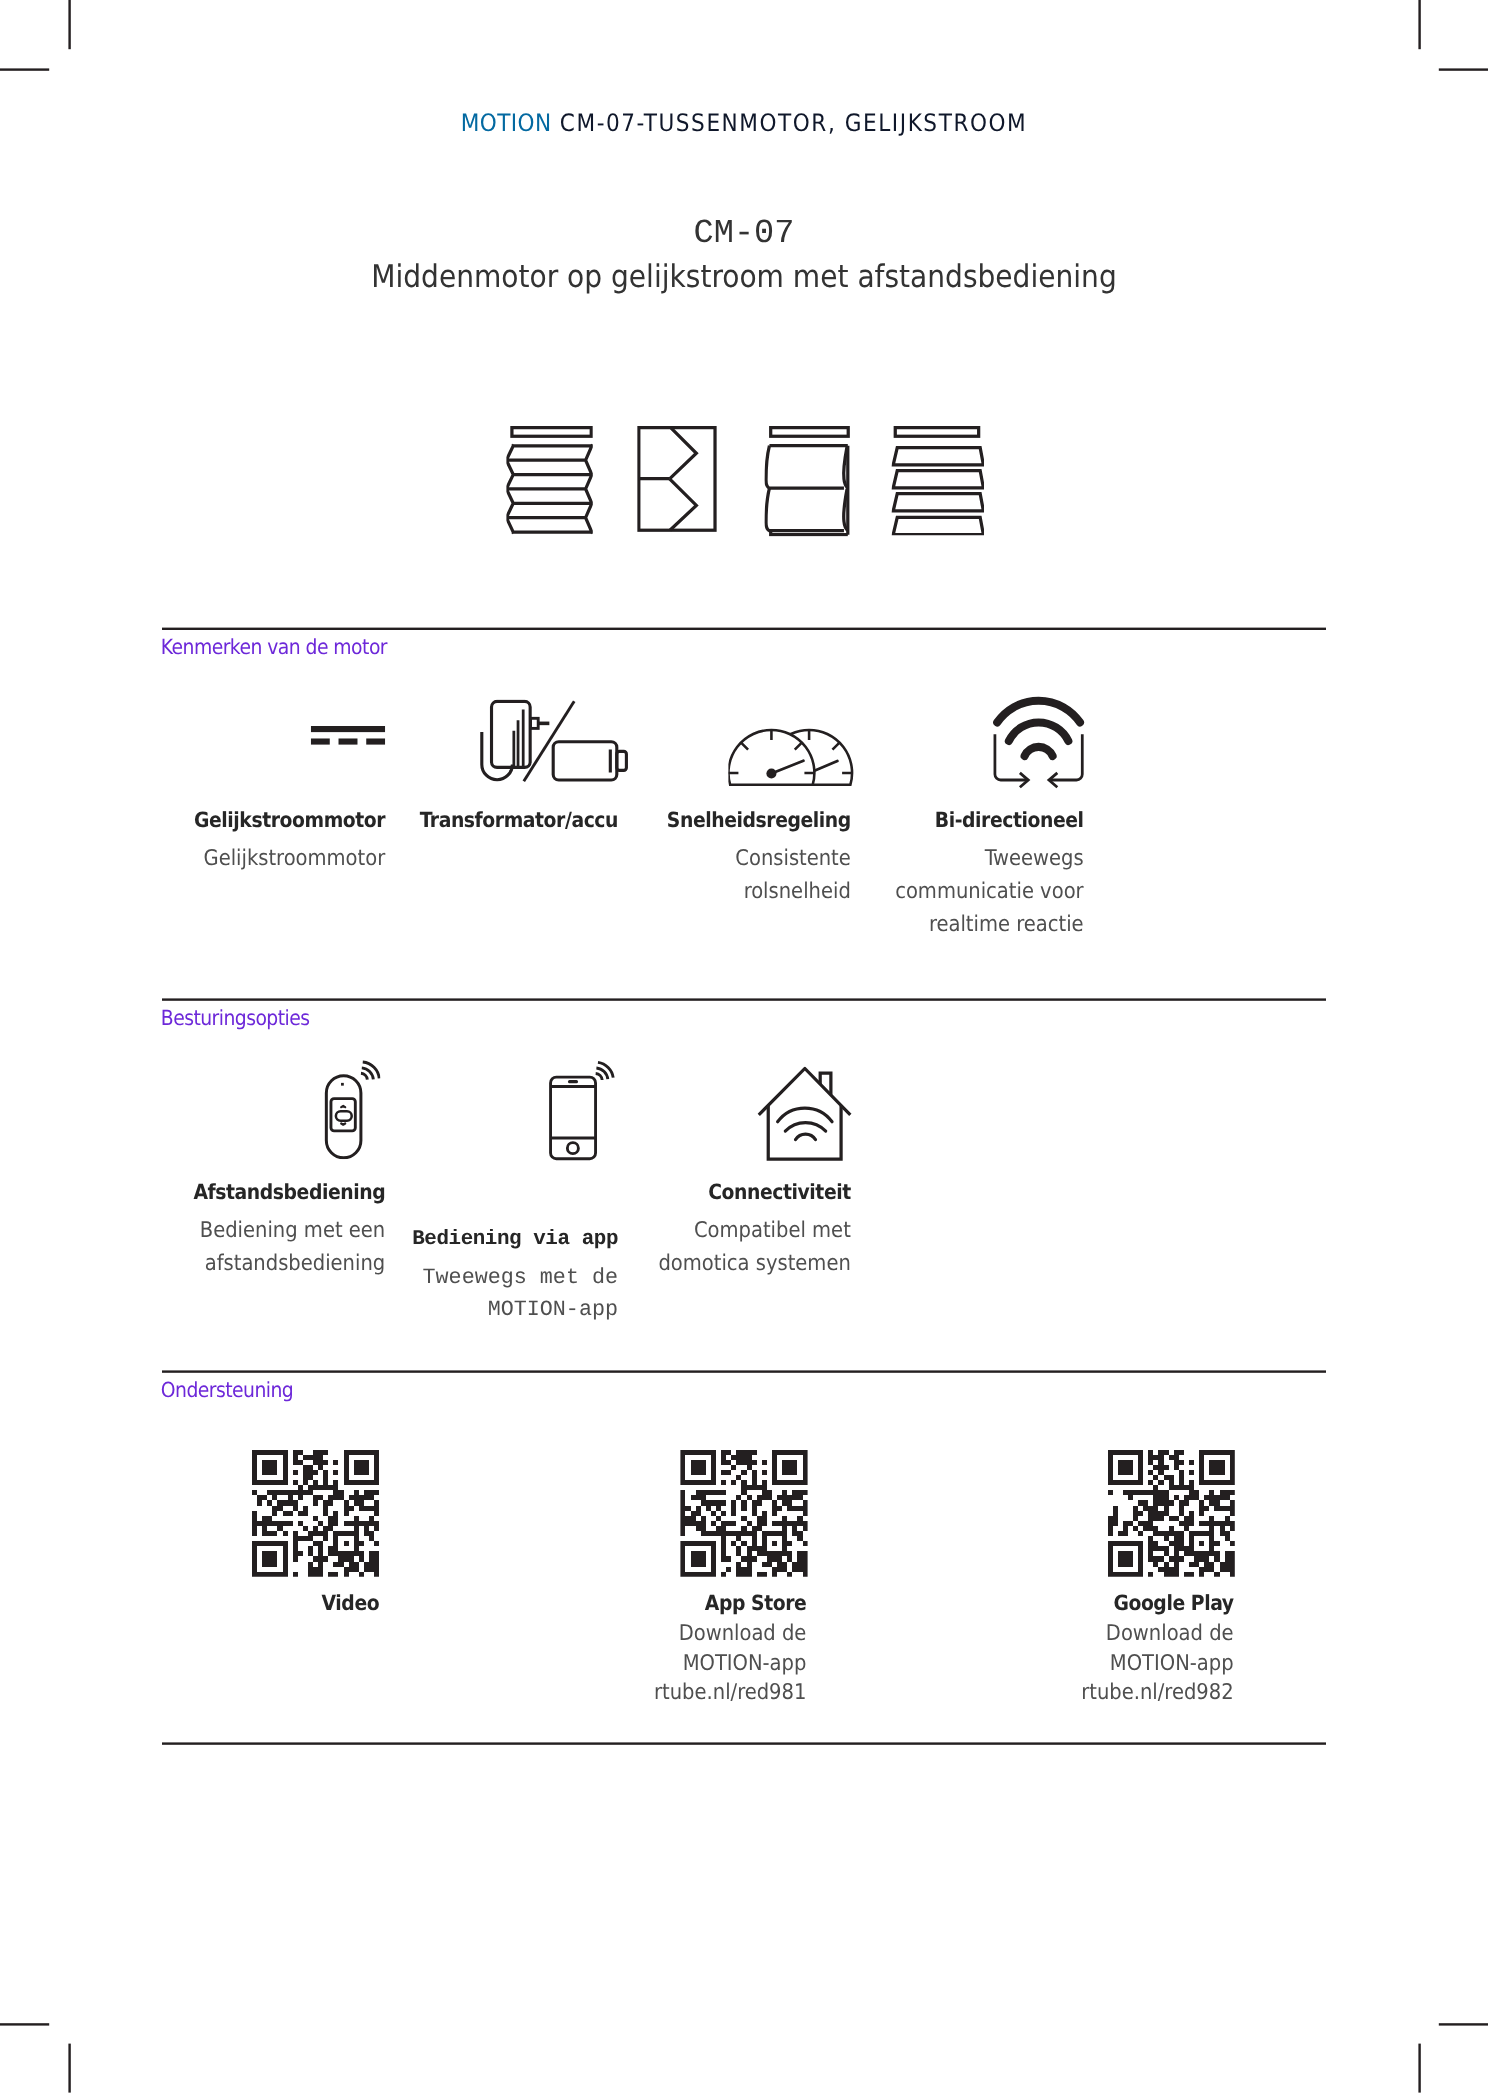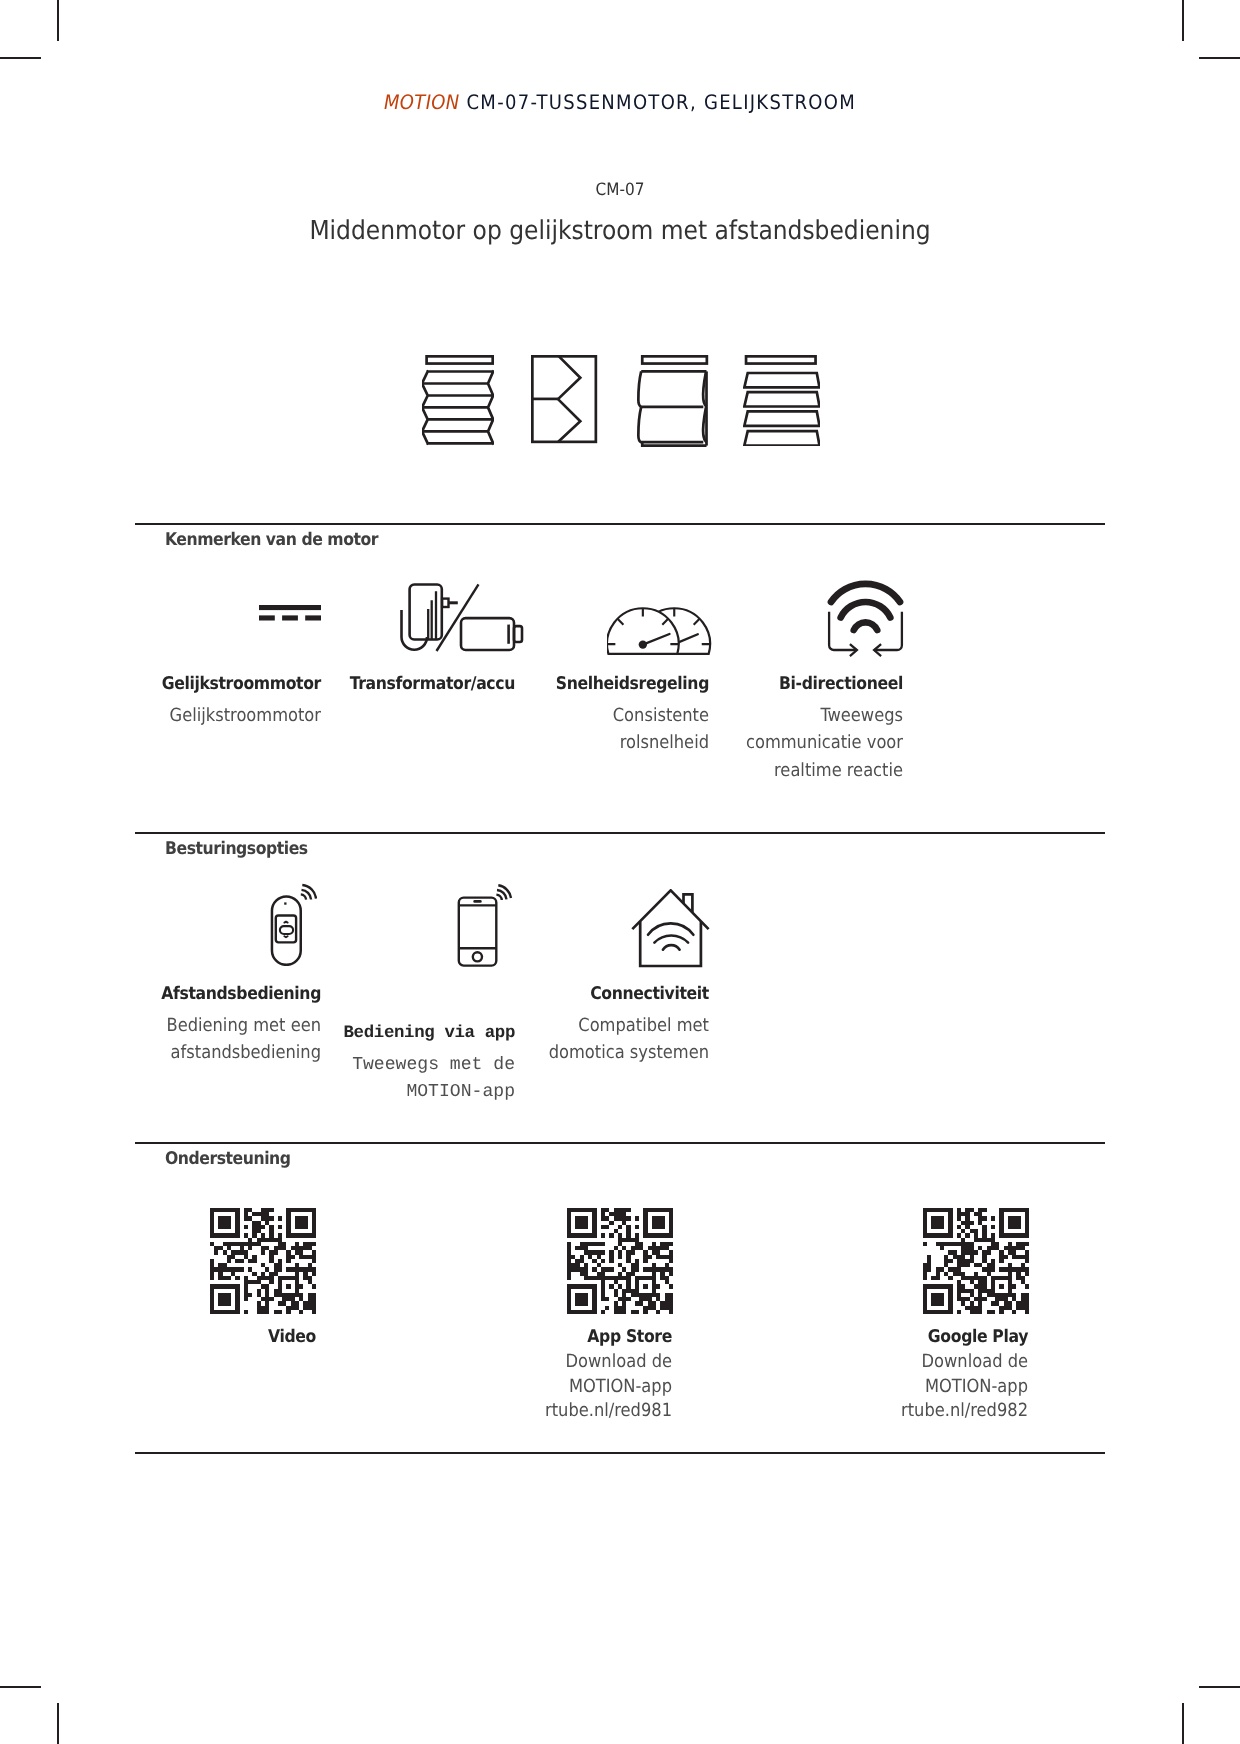--- a/index.html
+++ b/index.html
@@ -7,34 +7,34 @@
   html,body { width:1240px; height:1744px; }
   body { background:#ffffff; font-family:"DejaVu Sans Condensed","DejaVu Sans", sans-serif;
          color:#2b2b2b; position:relative; overflow:hidden;
          -webkit-font-smoothing:antialiased; text-rendering:geometricPrecision;
          transform:translateZ(0); }
 
   .cm { position:absolute; background:#231f20; }
 
   .hdr { position:absolute; left:0; top:90px; width:1240px; text-align:center;
          font-size:20px; letter-spacing:1.1px; white-space:nowrap; }
-  .hdr .brand { color:#c2410c; letter-spacing:0.35px;font-style:italic; }
+  .hdr .brand { color:#0369a1; letter-spacing:0.35px; }
   .hdr .model { color:#0f172a; letter-spacing:1.3px; }
 
   .ttl { position:absolute; left:0; width:1240px; text-align:center;
          font-weight:400; color:#333333; white-space:nowrap; }
-  .ttl.code { top:180px; font-size:17px; }
+  .ttl.code { top:180px; font-size:28px;font-family:Liberation Mono, monospace; }
   .ttl.sub  { top:216px; font-size:26px; }
 
   .prodicons { position:absolute; left:0; top:0; width:1240px; height:1744px; }
   .prodicons .pi { position:absolute; }
 
   .rule { position:absolute; left:135px; width:970px; height:1.7px; background:#231f20; }
-  .sechead { position:absolute; left:134px; font-size:17.4px; font-weight:700; letter-spacing:-0.45px;
-             color:#404040; white-space:nowrap;margin-left:31px; }
+  .sechead { position:absolute; left:134px; font-size:17.4px; font-weight:400; letter-spacing:-0.45px;
+             color:#6d28d9; white-space:nowrap; }
 
   .col { position:absolute; text-align:right; }
   .col .ititle { font-size:17.4px; font-weight:700; letter-spacing:-0.35px; color:#262626; white-space:nowrap; line-height:36px; }
   .col .itext  { font-size:18.1px; font-weight:400; color:#4f4f4f; line-height:27.3px; }
   .col.support .ititle { line-height:25px; }
   .col.support .itext { line-height:24.6px; }
   .col .itext div { white-space:nowrap; }
   .iconwrap { position:absolute; }
   .iconwrap svg, .qrbox svg { display:block; }
   .qrbox { position:absolute; }

